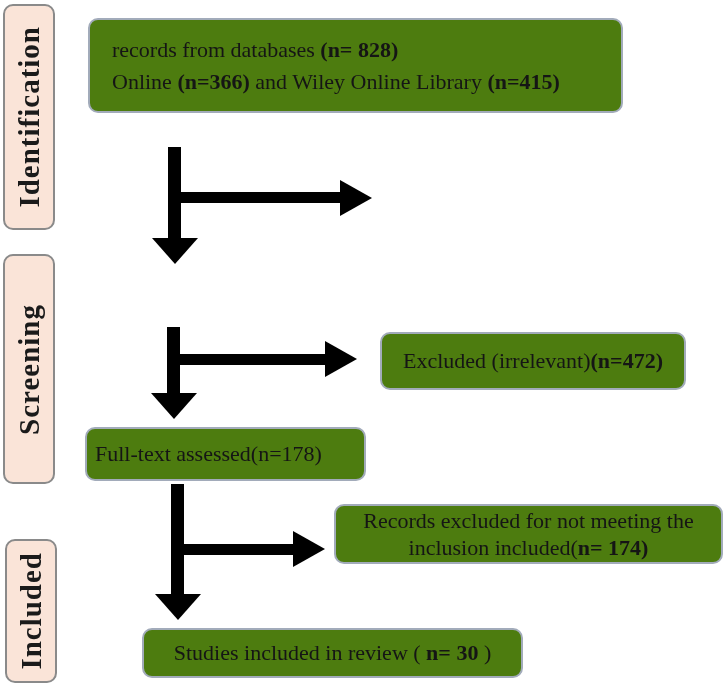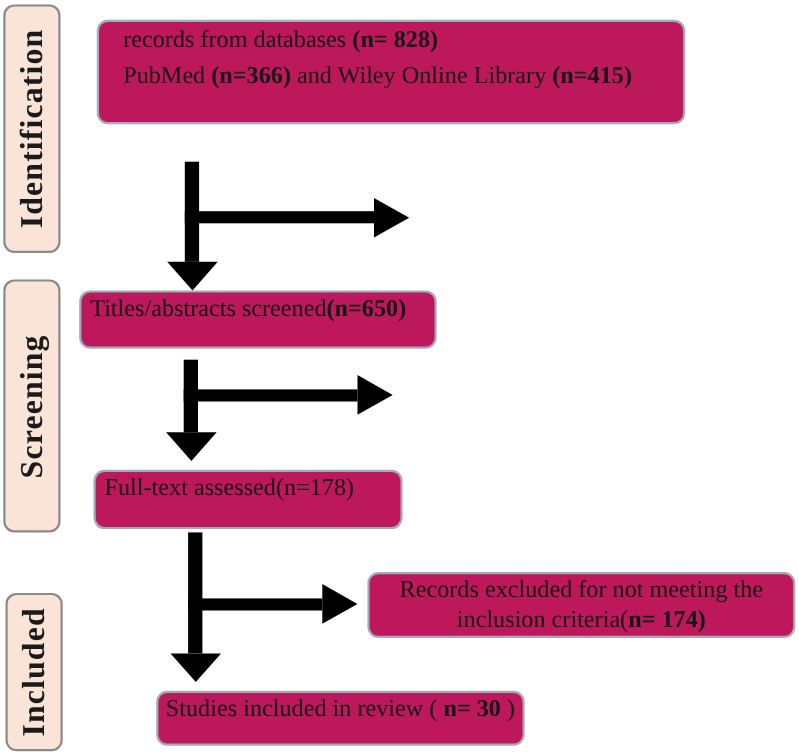--- a/index.html
+++ b/index.html
@@ -12,22 +12,22 @@
   .stage{
     position:absolute;background:#fae4d8;border:2px solid #8a8a8a;border-radius:10px;
     display:flex;align-items:center;justify-content:center;box-sizing:border-box;
   }
   .stage .rot{
     writing-mode:vertical-rl;transform:rotate(180deg);
     font-weight:bold;font-size:29px;letter-spacing:1px;color:#1a1a1a;white-space:nowrap;
   }
   
   .fbox{
-    position:absolute;background:#be185d;border:2px solid #a2abba;border-radius:10px;
-    box-sizing:border-box;display:flex;flex-direction:column;
+    position:absolute;background:#4d7c0f;border:2px solid #a2abba;border-radius:10px;
+    box-sizing:border-box;display:flex;flex-direction:column;justify-content:center;
     font-size:22px;line-height:28px;color:#151515;
   }
   .fbox .line{white-space:nowrap;}
   .fbox.center{text-align:center;}
   .b{font-weight:bold;}
   
   .vbar,.hbar{position:absolute;background:#000000;}
   .tri-down{
     position:absolute;width:0;height:0;
     border-left:23px solid transparent;border-right:23px solid transparent;
@@ -42,22 +42,22 @@
   
   #stage-identification{left:3px;top:4px;width:52px;height:226px;}
   #stage-screening{left:3px;top:254px;width:52px;height:230px;}
   #stage-included{left:5px;top:539px;width:52px;height:144px;}
 
   #box-records{left:88px;top:18px;width:535px;height:95px;padding-left:22px;line-height:32px;}
   #box-duplicates{left:389px;top:172px;width:296px;height:57px;padding-left:14px;}
   #box-titles{left:72px;top:264px;width:325px;height:53px;padding-left:8px;}
   #box-excluded{left:380px;top:332px;width:306px;height:58px;}
   #box-fulltext{left:85px;top:427px;width:281px;height:54px;padding-left:8px;}
-  #box-records-excluded{left:334px;top:520px;width:389px;height:60px;line-height:27px;}
-  #box-studies{left:142px;top:628px;width:335px;height:50px;}
+  #box-records-excluded{left:334px;top:504px;width:389px;height:60px;line-height:27px;}
+  #box-studies{left:142px;top:628px;width:381px;height:50px;}
 
   #a1-v{left:168px;top:147px;width:13px;height:91px;}
   #a1-vhead{left:152px;top:238px;}
   #a1-h{left:168px;top:192px;width:172px;height:11px;}
   #a1-hhead{left:340px;top:180px;}
 
   #a2-v{left:167px;top:327px;width:13px;height:66px;}
   #a2-vhead{left:151px;top:393px;}
   #a2-h{left:167px;top:354px;width:158px;height:11px;}
   #a2-hhead{left:325px;top:341px;}
@@ -77,36 +77,36 @@
   </div>
   <div class="stage" id="stage-screening">
     <span class="rot">Screening</span>
   </div>
   <div class="stage" id="stage-included">
     <span class="rot">Included</span>
   </div>
 
   <div class="fbox" id="box-records">
     <div class="line"><span>records from databases </span><span class="b">(n= 828)</span></div>
-    <div class="line"><span>PubMed </span><span class="b">(n=366)</span><span> and Wiley Online Library </span><span class="b">(n=415)</span></div>
+    <div class="line"><span>Online </span><span class="b">(n=366)</span><span> and Wiley Online Library </span><span class="b">(n=415)</span></div>
   </div>
 
 
-  <div class="fbox" id="box-titles">
-    <div class="line"><span>Titles/abstracts screened</span><span class="b">(n=650)</span></div>
+
+  <div class="fbox center" id="box-excluded">
+    <div class="line"><span>Excluded (irrelevant)</span><span class="b">(n=472)</span></div>
   </div>
-
 
   <div class="fbox" id="box-fulltext">
     <div class="line"><span>Full-text assessed(n=178)</span></div>
   </div>
 
   <div class="fbox center" id="box-records-excluded">
     <div class="line"><span>Records excluded for not meeting the</span></div>
-    <div class="line"><span>inclusion criteria(</span><span class="b">n= 174)</span></div>
+    <div class="line"><span>inclusion included(</span><span class="b">n= 174)</span></div>
   </div>
 
   <div class="fbox center" id="box-studies">
     <div class="line"><span>Studies included in review ( </span><span class="b">n= 30</span><span> )</span></div>
   </div>
 
   <div class="vbar" id="a1-v"></div>
   <div class="tri-down" id="a1-vhead"></div>
   <div class="hbar" id="a1-h"></div>
   <div class="tri-right" id="a1-hhead"></div>

